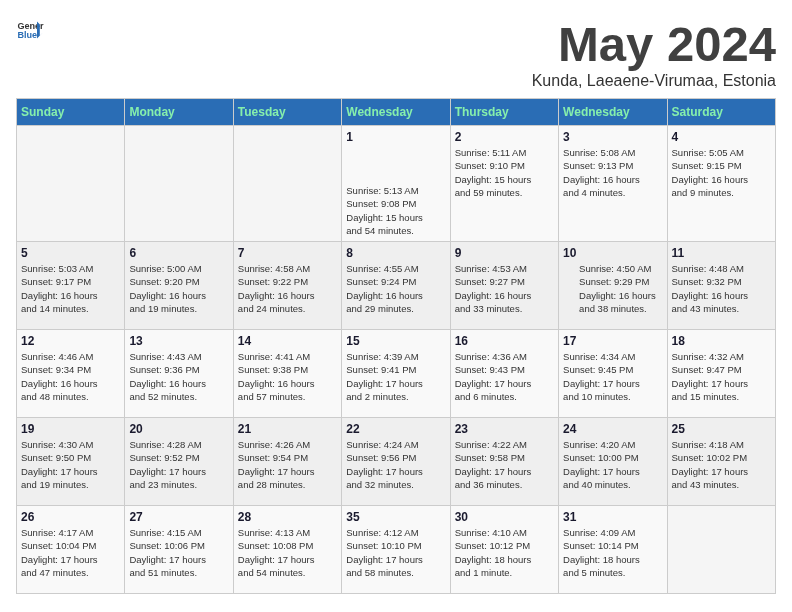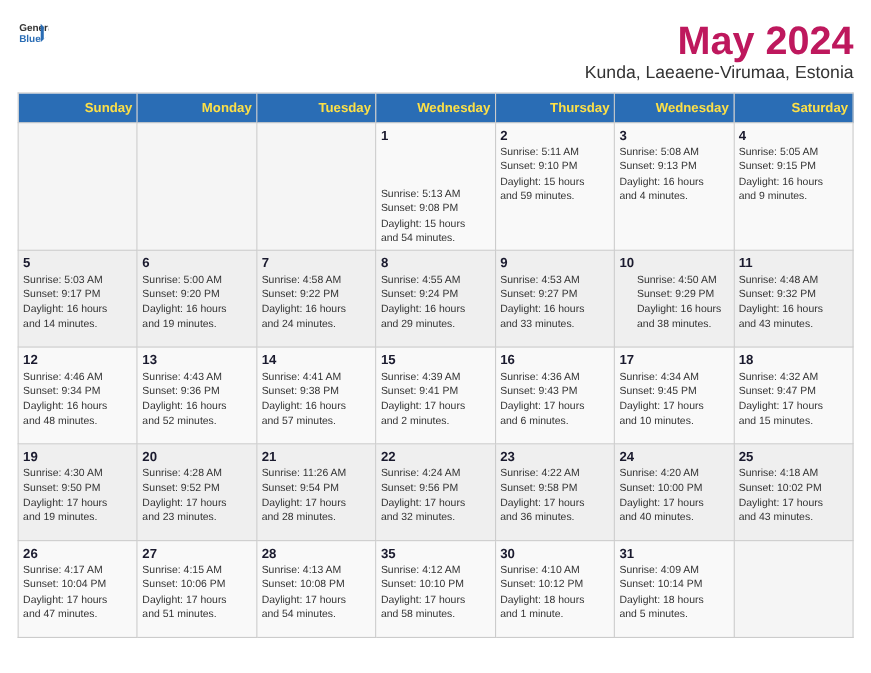--- a/index.html
+++ b/index.html
@@ -22,42 +22,42 @@
       gap: 4px;
     }
     .logo-icon {
       width: 28px;
       height: 28px;
     }
     .title-area {
       text-align: right;
     }
     .calendar-title {
-      font-size: 36px;
+      font-size: 49px;
       font-weight: bold;
-      color: #be185d;
+      color: #404040;
       text-align: right;
     }
     .calendar-subtitle {
       font-size: 16px;
       color: #333;
     }
     table {
       width: 100%;
       border-collapse: collapse;
       table-layout: fixed;
     }
     thead tr th {
       background-color: #2a6db5;
-      color: #fde047;
+      color: #86efac;
       font-size: 12px;
       font-weight: bold;
       padding: 6px 4px;
       border: 1px solid #ccc;
-      text-align: right;
+      text-align: left;
     }
     tbody tr td {
       border: 1px solid #ccc;
       vertical-align: top;
       padding: 4px;
       font-size: 10px;
       color: #333;
       height: 88px;
       background: #fff;
     }
@@ -258,21 +258,21 @@
         </td>
         <td>
           <span class="day-num">20</span>
           <div class="day-info" style="white-space: pre-line;">Sunrise: 4:28 AM
 Sunset: 9:52 PM
 Daylight: 17 hours
 and 23 minutes.</div>
         </td>
         <td>
           <span class="day-num">21</span>
-          <div class="day-info" style="white-space: pre-line;">Sunrise: 11:26 AM
+          <div class="day-info" style="white-space: pre-line;">Sunrise: 4:26 AM
 Sunset: 9:54 PM
 Daylight: 17 hours
 and 28 minutes.</div>
         </td>
         <td>
           <span class="day-num">22</span>
           <div class="day-info" style="white-space: pre-line;">Sunrise: 4:24 AM
 Sunset: 9:56 PM
 Daylight: 17 hours
 and 32 minutes.</div>

